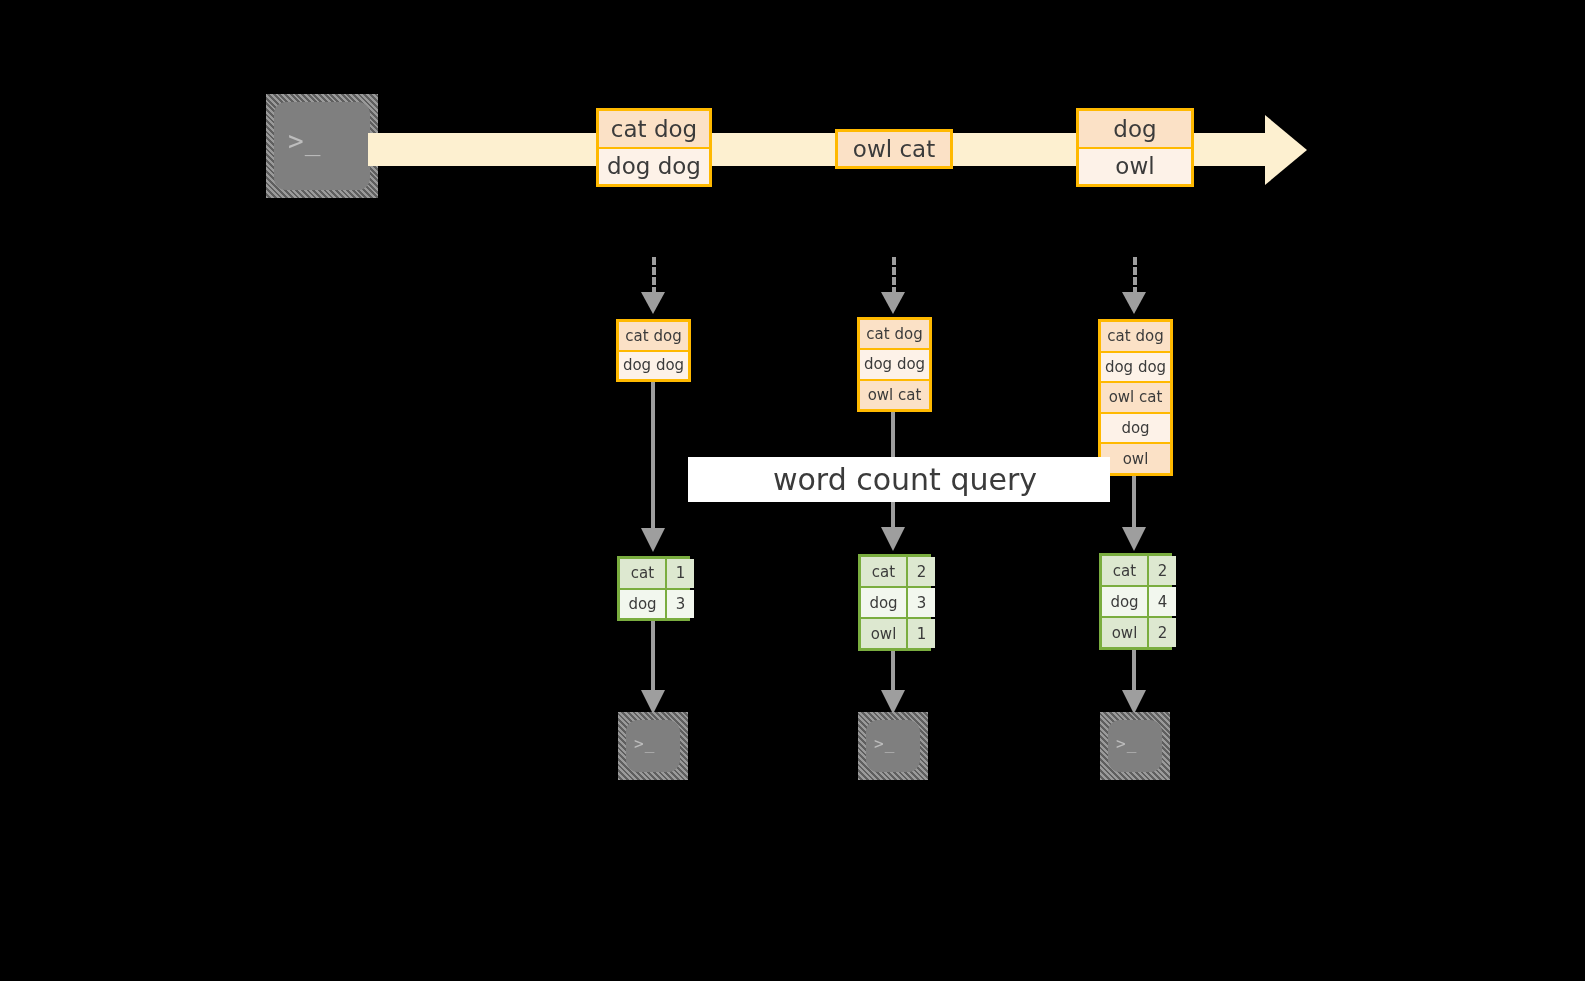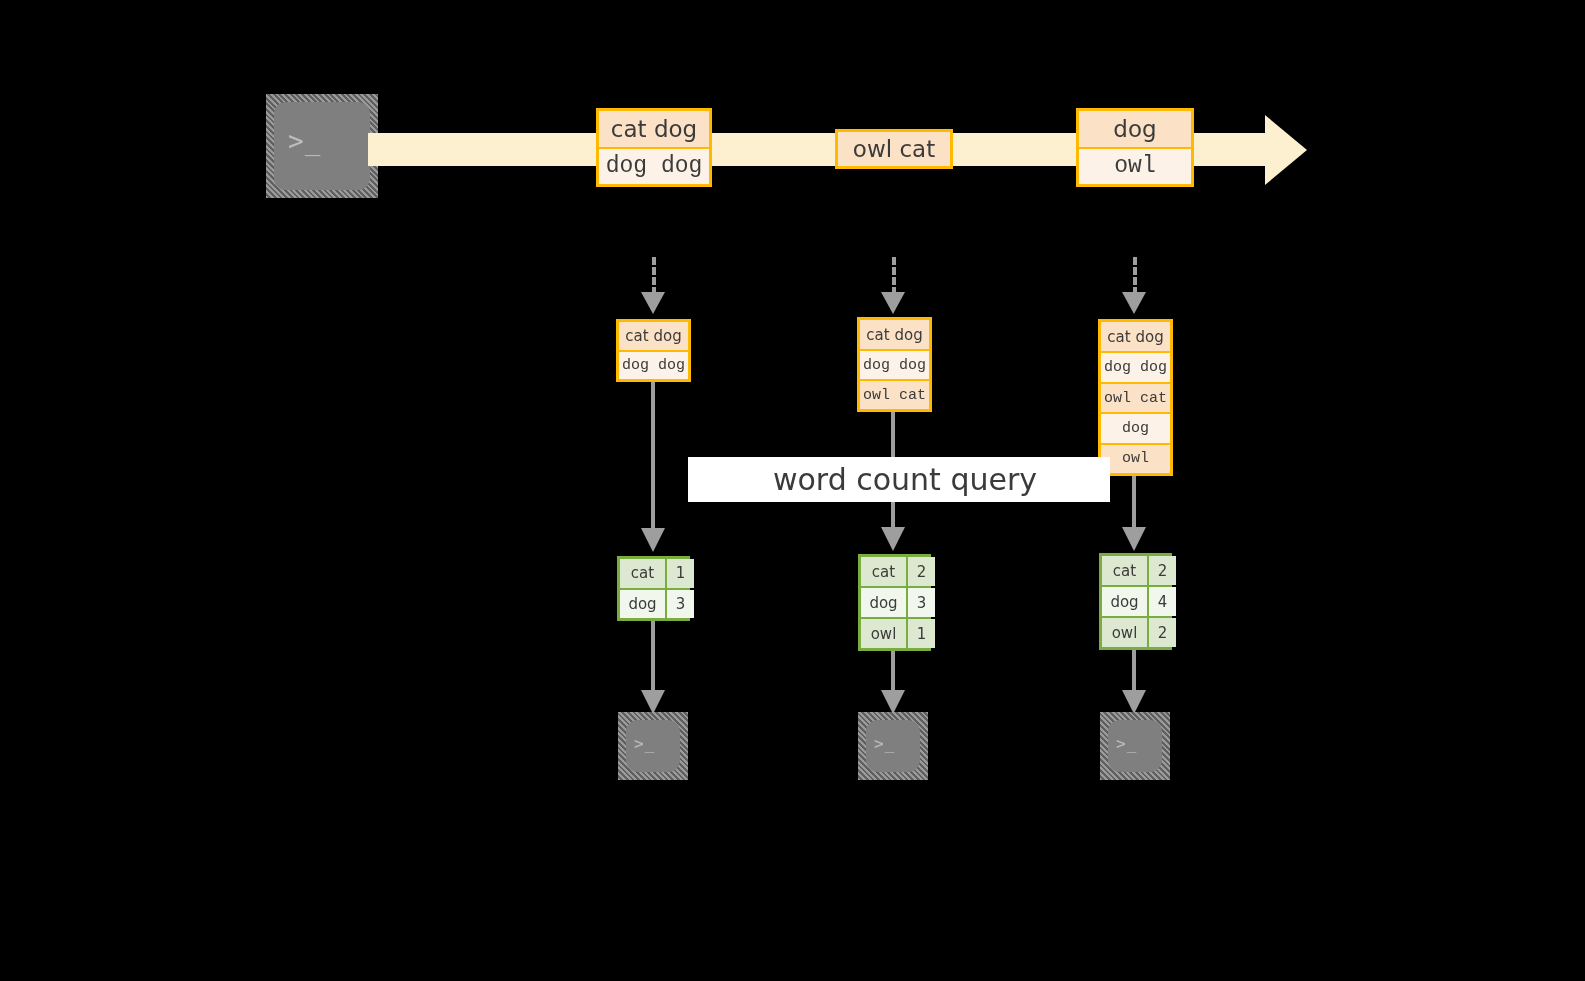--- a/index.html
+++ b/index.html
@@ -69,21 +69,21 @@
     flex: 1 1 auto;
     box-sizing: border-box;
     display: flex;
     align-items: center;
     justify-content: center;
     color: #3b3b3b;
     background: #fdf2e8;
     white-space: nowrap;
   }
   .obox .orow.shaded { background: #fbe1c6; }
-  .obox .orow + .orow { border-top: 2px solid #ffb900; font-family: Liberation Mono, monospace; }
+  .obox .orow + .orow { border-top: 2px solid #ffb900; }
 
   
   .obox.big .orow { font-size: 23px; }
   
   .obox.small .orow { font-size: 15px; }
 
   
   .gtable {
     position: absolute;
     box-sizing: border-box;

